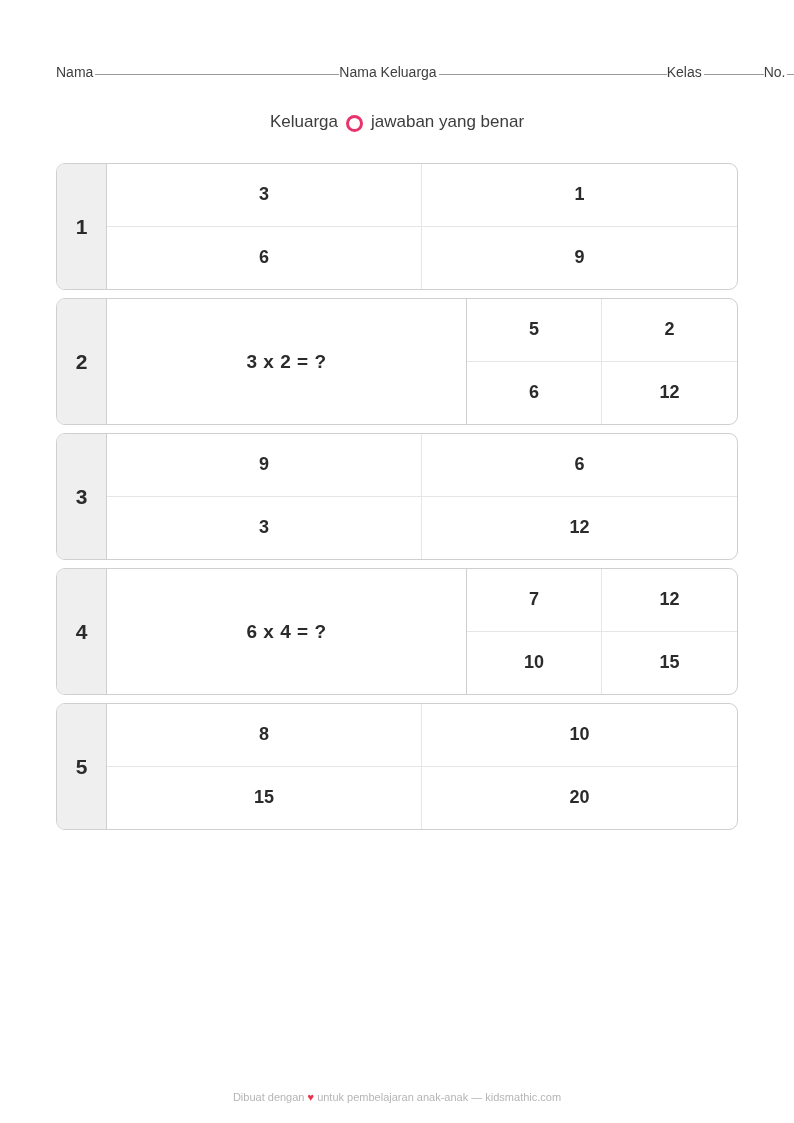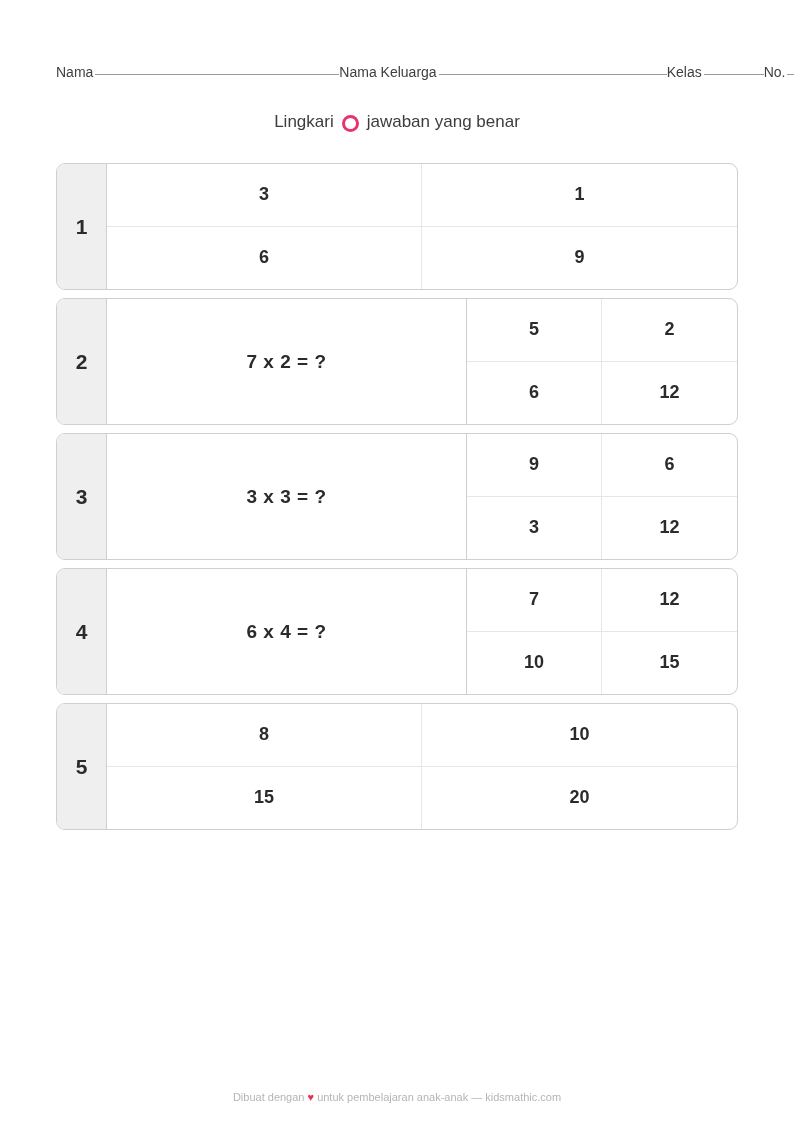--- a/index.html
+++ b/index.html
@@ -165,51 +165,50 @@
       <span class="rule r3"></span>
     </span>
     <span class="sp"></span>
     <span class="fld">
       <span class="lbl">No.</span>
       <span class="rule r4"></span>
     </span>
   </div>
 
   <div class="instruction">
-    <span>Lingkari</span>
+    <span>Keluarga</span>
     <span class="circle-icon"></span>
     <span>jawaban yang benar</span>
   </div>
 
   <div class="rows">
 
     <div class="row">
       <div class="row-num">1</div>
       <div class="row-choices">
         <div class="choice c0">3</div>
         <div class="choice c1">1</div>
         <div class="choice c2">6</div>
         <div class="choice c3">9</div>
       </div>
     </div>
 
     <div class="row">
       <div class="row-num">2</div>
-      <div class="row-question">7 x 2 = ?</div>
+      <div class="row-question">3 x 2 = ?</div>
       <div class="row-choices">
         <div class="choice c0">5</div>
         <div class="choice c1">2</div>
         <div class="choice c2">6</div>
         <div class="choice c3">12</div>
       </div>
     </div>
 
     <div class="row">
       <div class="row-num">3</div>
-      <div class="row-question">3 x 3 = ?</div>
       <div class="row-choices">
         <div class="choice c0">9</div>
         <div class="choice c1">6</div>
         <div class="choice c2">3</div>
         <div class="choice c3">12</div>
       </div>
     </div>
 
     <div class="row">
       <div class="row-num">4</div>

